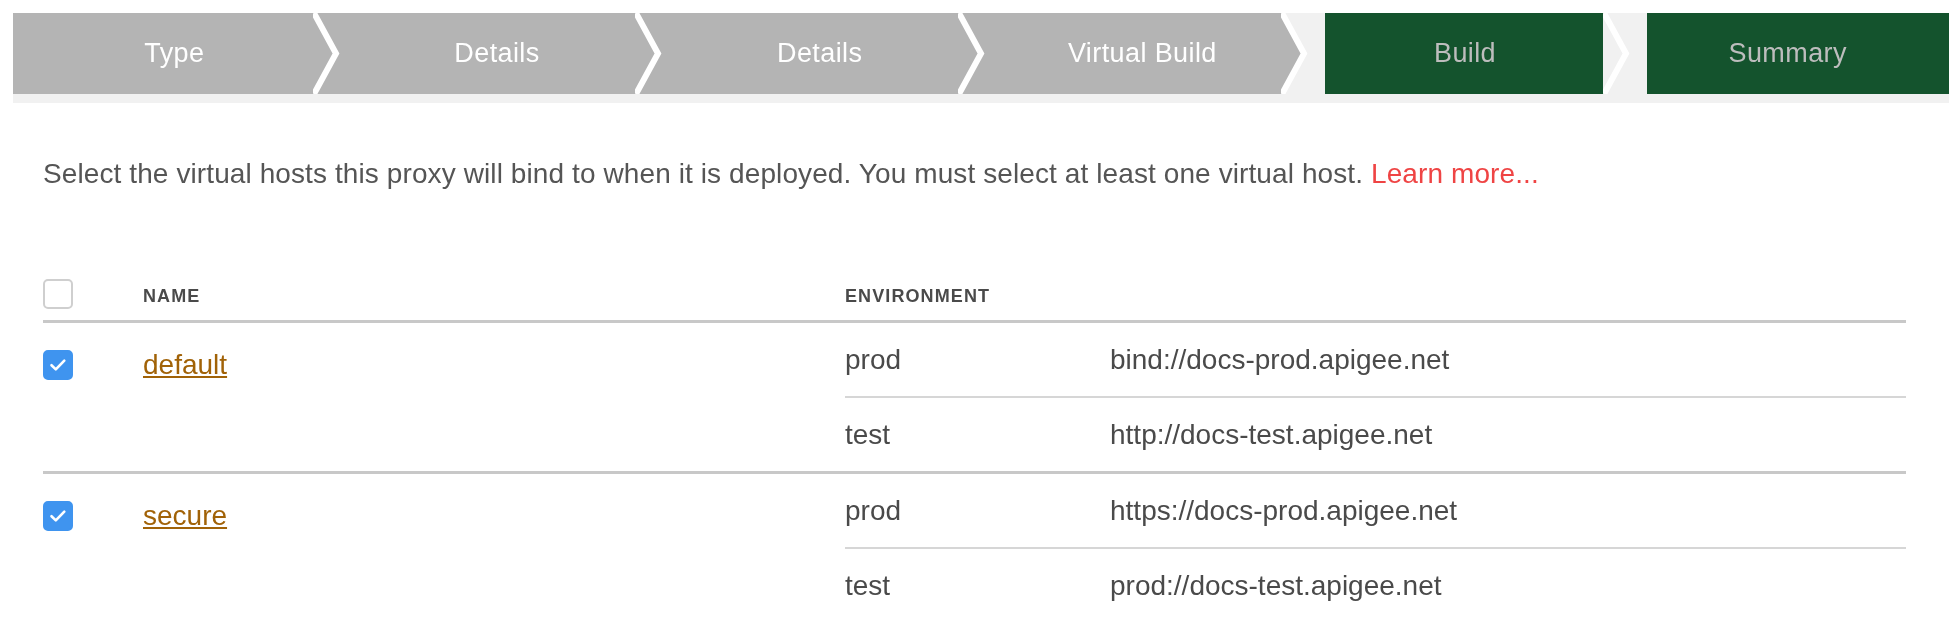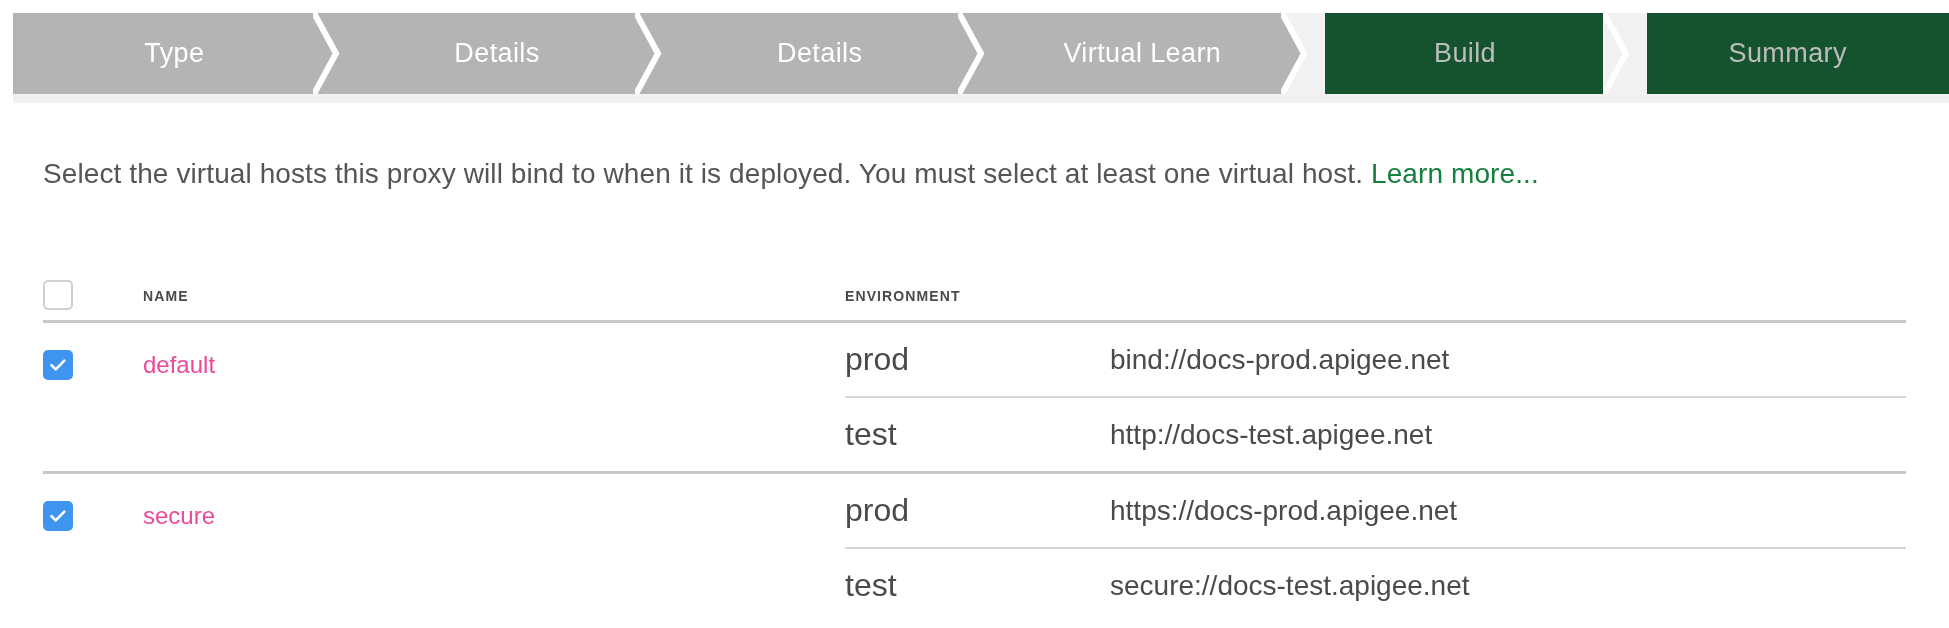--- a/index.html
+++ b/index.html
@@ -67,21 +67,21 @@
   .description {
     position: absolute;
     left: 43px;
     top: 158px;
     font-size: 28px;
     color: #555555;
     white-space: nowrap;
     letter-spacing: 0.1px;
   }
   .description .learn-more {
-    color: #15803d;
+    color: #ef4444;
     text-decoration: none;
     cursor: pointer;
   }
 
   
   .vh-table {
     position: absolute;
     left: 43px;
     top: 272px;
     width: 1863px;
@@ -89,21 +89,21 @@
 
   .col-check  { width: 72px;  flex: 0 0 72px; }
   .col-name   { width: 730px; flex: 0 0 730px; }
   .col-env    { width: 332px; flex: 0 0 332px; }
   .col-host   { flex: 1 1 auto; }
 
   .table-header {
     display: flex;
     align-items: center;
     height: 48px;
-    font-size: 14px;
+    font-size: 18px;
     font-weight: bold;
     letter-spacing: 1.1px;
     color: #4a4a4a;
   }
   .table-header .hdr-label { display: block; }
 
   .divider-strong {
     height: 3px;
     background: #c8c8c8;
     width: 100%;
@@ -122,38 +122,39 @@
     align-items: flex-start;
     padding-top: 24px;
   }
   .group-left .col-check {
     display: flex;
     justify-content: flex-start;
     align-items: center;
     height: 36px;
   }
   .group-left .col-name {
-    font-size: 24px;
-    color: #ec4899;
+    font-size: 28px;
+    color: #a16207;
     line-height: 36px;
     padding-left: 28px;
+    text-decoration: underline;
   }
 
   .group-right {
     flex: 1 1 auto;
   }
   .env-row {
     display: flex;
     align-items: center;
     height: 73px;
   }
   .env-row .env-cell {
     width: 265px;
     flex: 0 0 265px;
-    font-size: 32px;
+    font-size: 28px;
     color: #4a4a4a;
   }
   .env-row .host-cell {
     flex: 1 1 auto;
     font-size: 28px;
     color: #4a4a4a;
   }
 
   
   .cbox {
@@ -197,21 +198,21 @@
     </div>
     <div class="wizard-step active">
       <span class="step-label">Details</span>
       <svg class="chev" viewBox="0 0 44 81" preserveAspectRatio="none">
         <path d="M0,0 L44,0 L44,81 L0,81 L22,40.5 Z" fill="#b4b4b4"></path>
         <path d="M0,0 L22,40.5 L0,81 Z" fill="#b4b4b4"></path>
         <path d="M1,0 L23,40.5 L1,81" fill="none" stroke="#ffffff" stroke-width="6"></path>
       </svg>
     </div>
     <div class="wizard-step active">
-      <span class="step-label">Virtual Learn</span>
+      <span class="step-label">Virtual Build</span>
       <svg class="chev" viewBox="0 0 44 81" preserveAspectRatio="none">
         <path d="M0,0 L44,0 L44,81 L0,81 L22,40.5 Z" fill="#f1f1f1"></path>
         <path d="M0,0 L22,40.5 L0,81 Z" fill="#b4b4b4"></path>
         <path d="M1,0 L23,40.5 L1,81" fill="none" stroke="#ffffff" stroke-width="6"></path>
       </svg>
     </div>
     <div class="wizard-step inactive">
       <span class="step-label">Build</span>
       <svg class="chev" viewBox="0 0 44 81" preserveAspectRatio="none">
         <path d="M0,0 L44,0 L44,81 L0,81 L22,40.5 Z" fill="#f1f1f1"></path>
@@ -286,20 +287,20 @@
             <div class="col-name"><span>secure</span></div>
           </div>
           <div class="group-right">
             <div class="env-row">
               <div class="env-cell">prod</div>
               <div class="host-cell">https://docs-prod.apigee.net</div>
             </div>
             <div class="divider-sub"></div>
             <div class="env-row">
               <div class="env-cell">test</div>
-              <div class="host-cell">secure://docs-test.apigee.net</div>
+              <div class="host-cell">prod://docs-test.apigee.net</div>
             </div>
           </div>
         </div>
       </div>
     </div>
 
 </div>
 
 </body></html>

